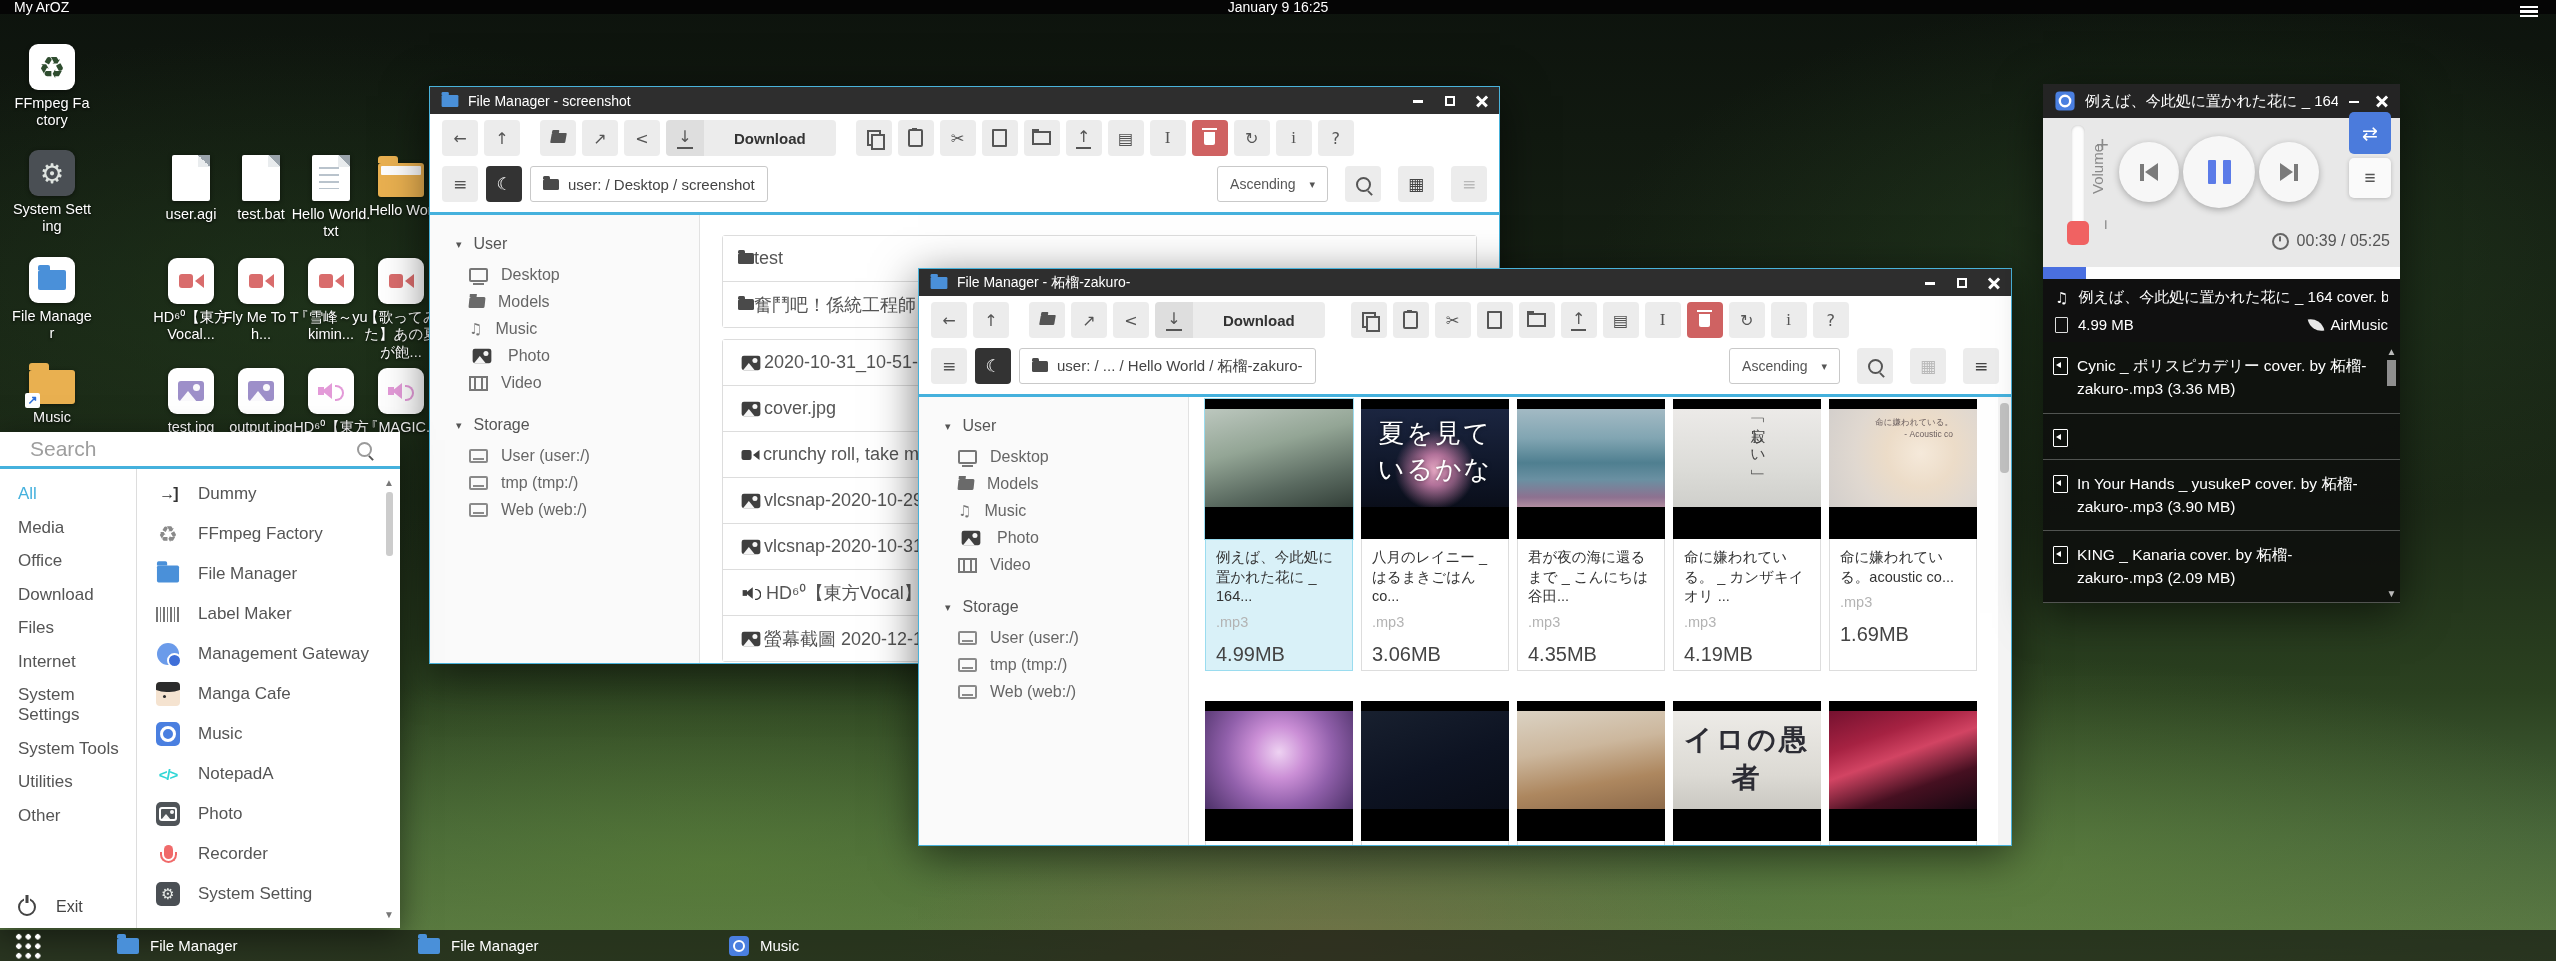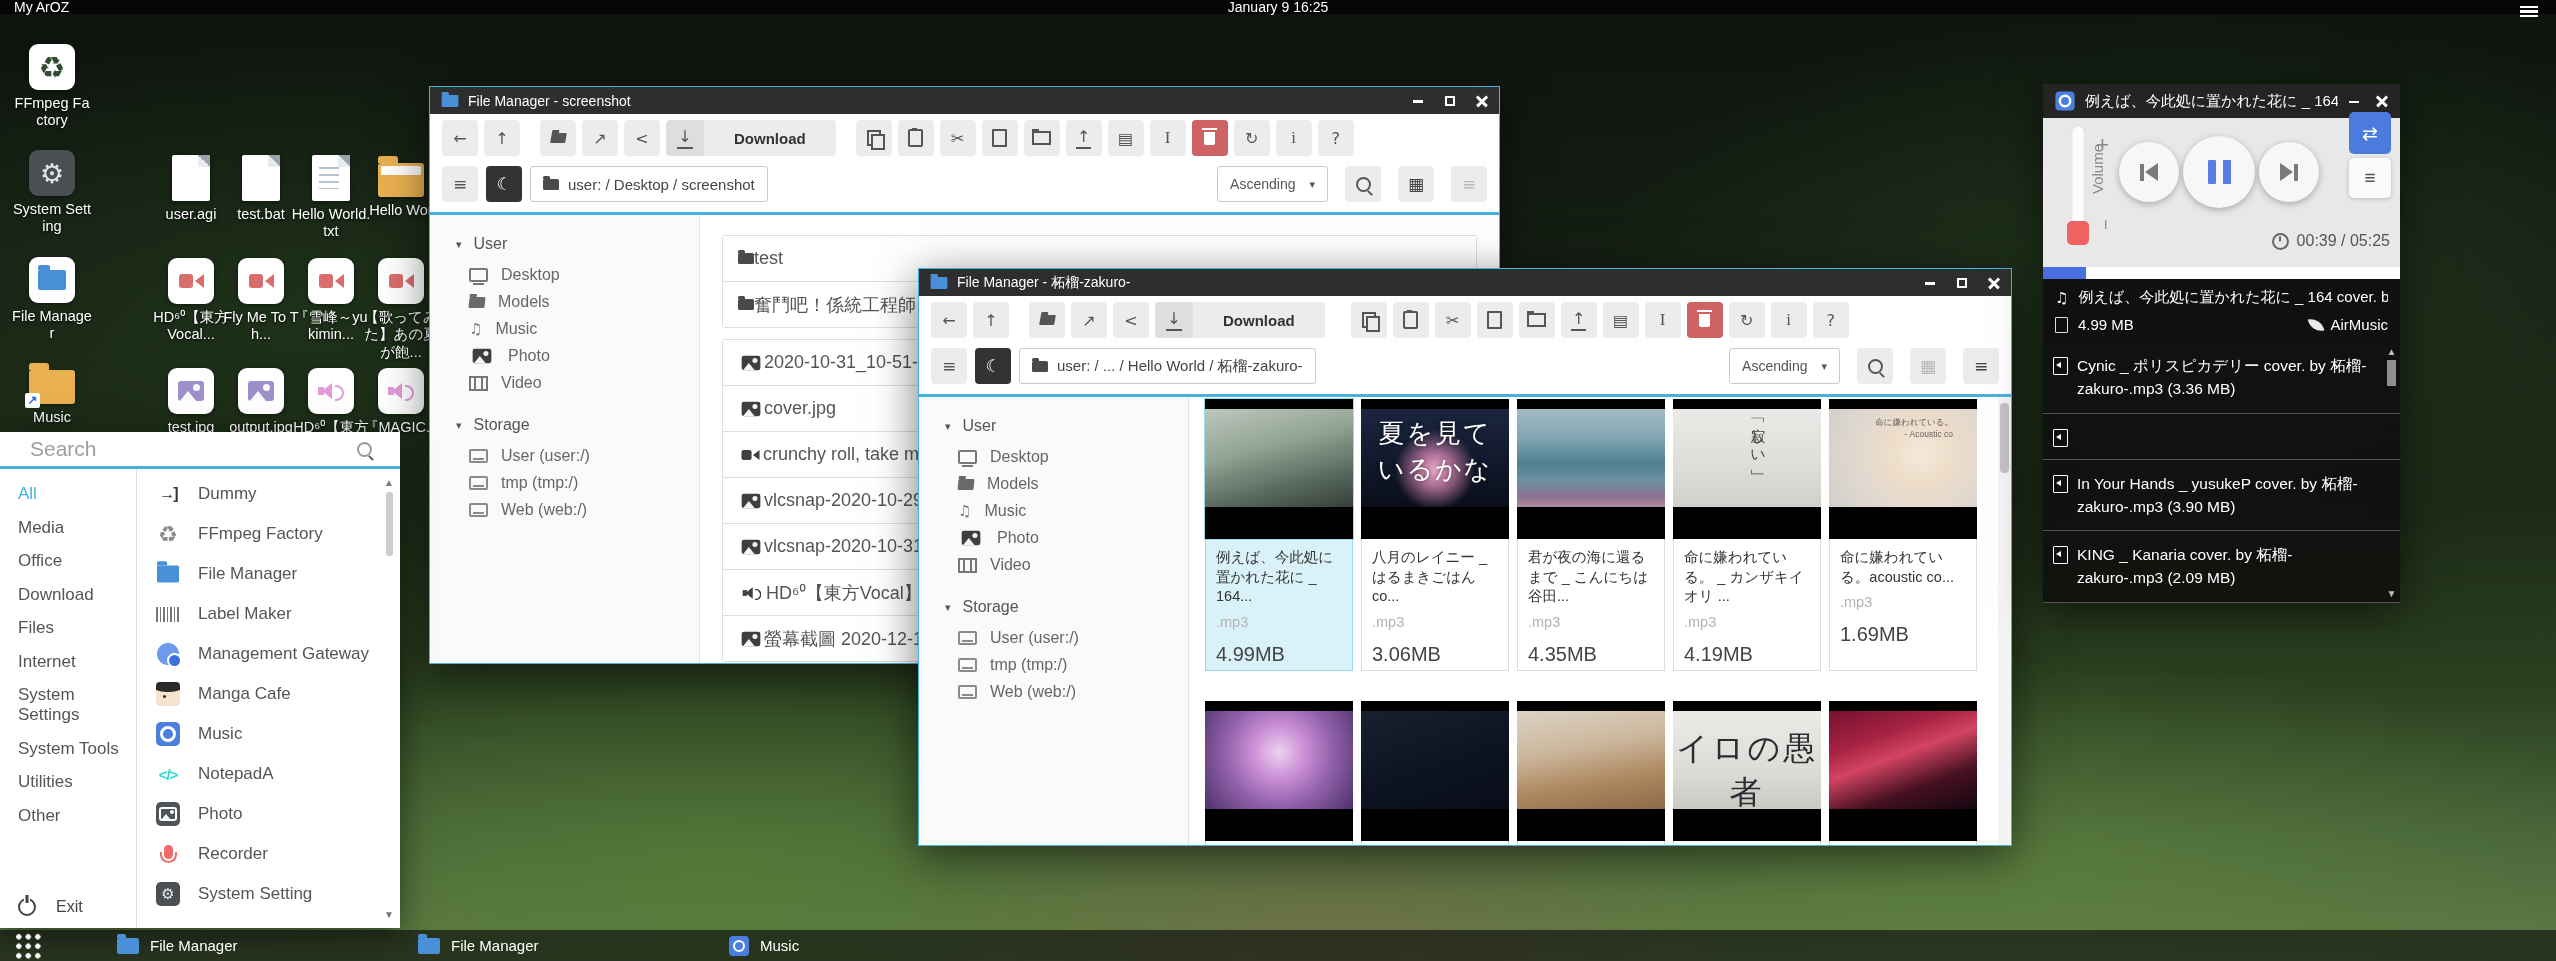--- a/index.html
+++ b/index.html
@@ -113,21 +113,21 @@
   .serifI{font-family:"Liberation Serif",serif;font-size:17px}
   
   .tilegrid{flex:1;padding:2px 12px 0 16px;display:flex;flex-wrap:wrap;gap:30px 8px;align-content:flex-start;overflow:hidden;background:#fff;position:relative}
   .tile{width:148px;cursor:pointer}
   .thumb{height:140px;background:#000;position:relative;overflow:hidden}
   .thumb .art{position:absolute;left:0;right:0;top:10px;height:98px}
   .art-cap{position:absolute;left:0;right:0;color:#fff;text-align:center;white-space:pre-line}
   .cap1{top:16px;font-size:26px;letter-spacing:2px;line-height:1.4;text-shadow:0 0 4px rgba(0,0,0,.5)}
   .cap-vert{top:14px;color:#444;font-size:15px;writing-mode:vertical-rl;left:auto;right:54px;letter-spacing:3px}
   .cap-sm{top:18px;right:24px;left:auto;color:#6b5f5f;font-size:8.5px;text-align:right}
-  .cap-dark{top:26px;color:#2c2c34;font-size:32px;font-weight:normal;letter-spacing:3px}
+  .cap-dark{top:20px;color:#2c2c34;font-size:28px;font-weight:bold;letter-spacing:3px}
   .tlabel{border:1px solid #ddd;border-top:none;background:#fff;padding:9px 10px;height:113px}
   .tile.selected .thumb{outline:1px solid #9adcef}
   .tile.selected .tlabel{background:#d9f1f8;border-color:#9adcef}
   .tname{font-size:14.5px;color:#333;line-height:1.35}
   .text{color:#b3b3b3;font-size:14.5px;margin-top:7px}
   .tsize{color:#444;font-size:20px;margin-top:13px}
   .vscroll{position:absolute;top:0;bottom:0;right:0;width:13px;background:#f4f4f4}
   .vthumb{position:absolute;left:2px;right:2px;border-radius:4px;background:#c2c2c2}
   
   .startmenu{position:absolute;left:0;top:432px;width:400px;height:496px;background:#fff;box-shadow:0 8px 30px rgba(0,0,0,.5);display:flex;flex-direction:column;z-index:30}

